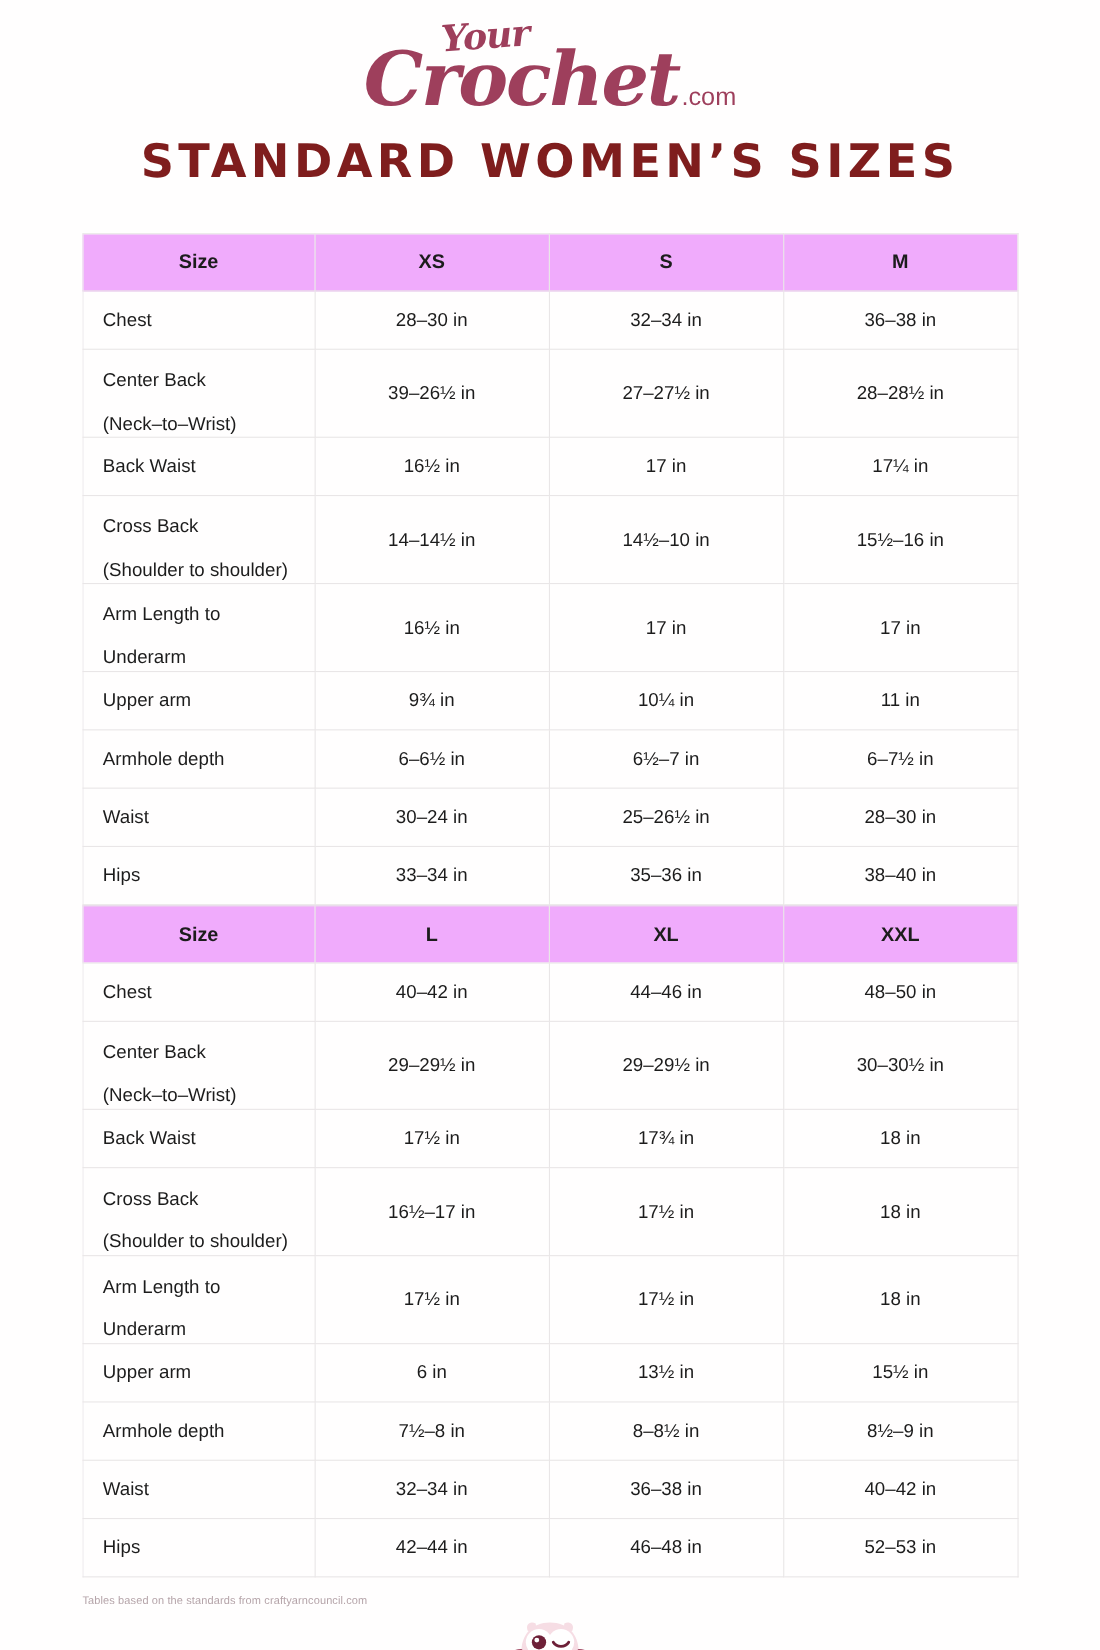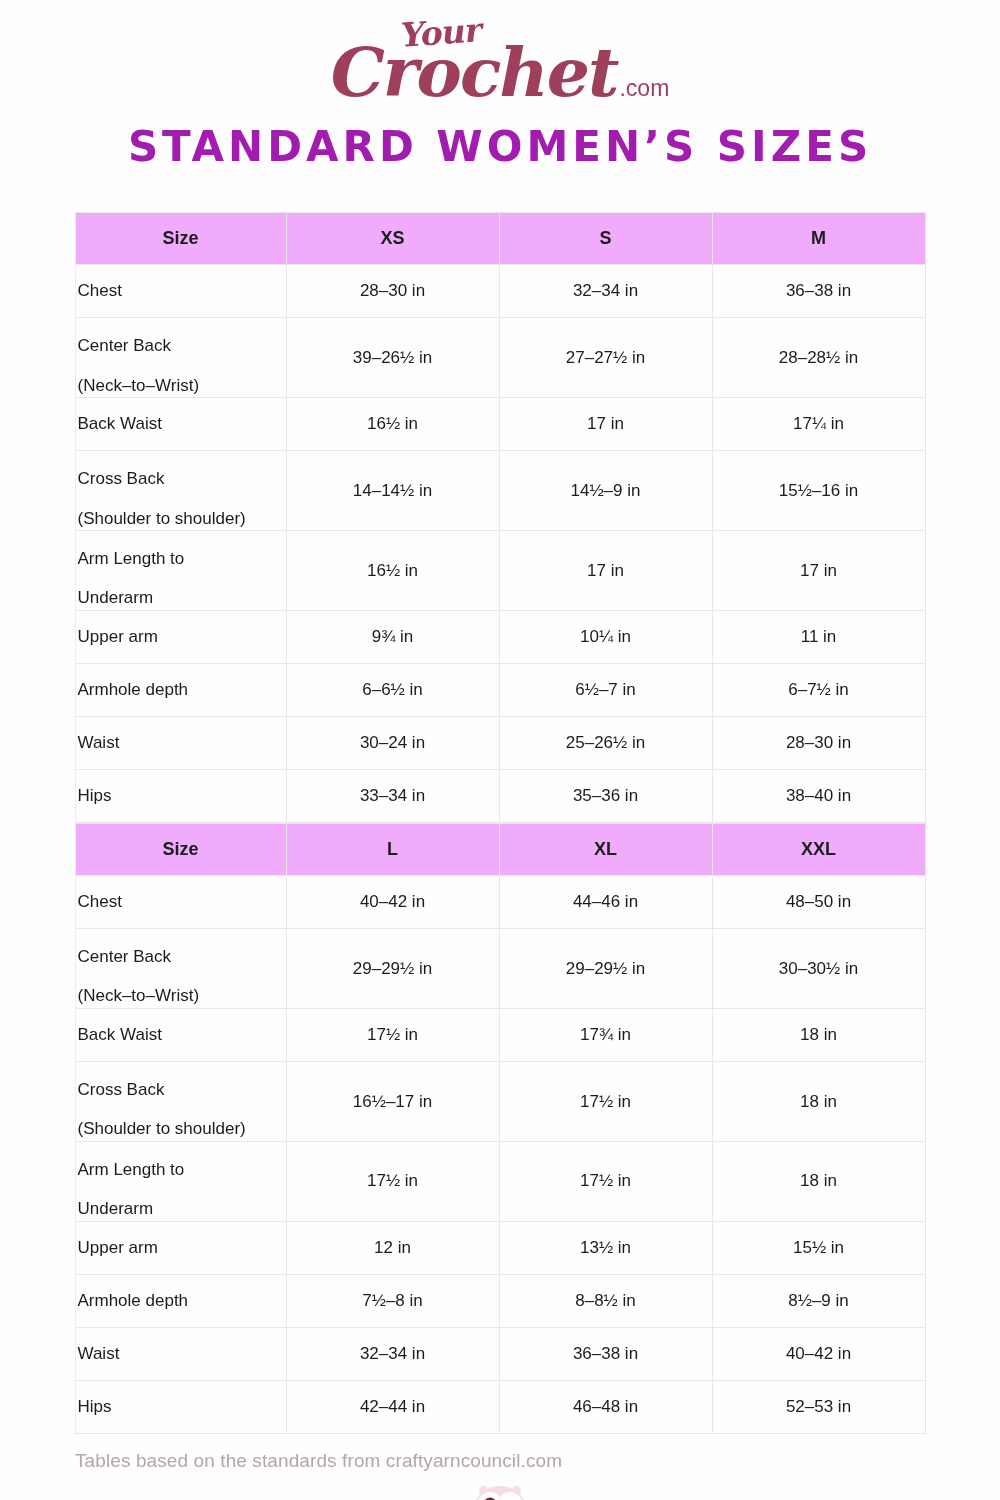--- a/index.html
+++ b/index.html
@@ -60,21 +60,21 @@
     font-weight: 400;
     font-size: 23px;
     letter-spacing: 0px;
     vertical-align: baseline;
     margin-left: 2px;
   }
 
   
   .title {
     text-align: center;
-    color: #a21caf;
+    color: #7f1d1d;
     font-family: "DejaVu Sans", sans-serif;
     font-weight: 700;
     font-size: 42px;
     letter-spacing: 4px;
     margin: 28px 0 0 0;
     line-height: 1.1;
     white-space: nowrap;
   }
 
   
@@ -114,31 +114,31 @@
     height: 51px;
     border-top: 1px solid #e9e6e7;
     border-bottom: 1px solid #e9e6e7;
   }
   table.sizes tbody td {
     text-align: center;
     height: 52px;
   }
   table.sizes tbody td.lbl {
     text-align: left;
-    padding-left: 2px;
+    padding-left: 18px;
   }
   table.sizes tbody tr.two-line td { height: 62px; }
   .lbl-sub { display: block; margin-top: 16px; }
 
   .table-gap { height: 0px; }
 
   
   .footer-note {
     margin: 16px 0 0 75px;
-    font-size: 19px;
+    font-size: 10px;
     color: #b5a4a9;
     letter-spacing: 0.1px;
   }
   .owl-wrap {
     width: 100%;
     text-align: center;
     margin-top: 12px;
   }
   .owl {
     display: inline-block;
@@ -198,21 +198,21 @@
           <td>16½ in</td>
           <td>17 in</td>
           <td>17¼ in</td>
         </tr>
         <tr class="two-line">
           <td class="lbl">
               <span class="lbl-sub">Cross Back</span>
               <span class="lbl-sub">(Shoulder to shoulder)</span>
             </td>
           <td>14–14½ in</td>
-          <td>14½–9 in</td>
+          <td>14½–10 in</td>
           <td>15½–16 in</td>
         </tr>
         <tr class="two-line">
           <td class="lbl">
               <span class="lbl-sub">Arm Length to</span>
               <span class="lbl-sub">Underarm</span>
             </td>
           <td>16½ in</td>
           <td>17 in</td>
           <td>17 in</td>
@@ -296,21 +296,21 @@
           <td class="lbl">
               <span class="lbl-sub">Arm Length to</span>
               <span class="lbl-sub">Underarm</span>
             </td>
           <td>17½ in</td>
           <td>17½ in</td>
           <td>18 in</td>
         </tr>
         <tr>
           <td class="lbl">Upper arm</td>
-          <td>12 in</td>
+          <td>6 in</td>
           <td>13½ in</td>
           <td>15½ in</td>
         </tr>
         <tr>
           <td class="lbl">Armhole depth</td>
           <td>7½–8 in</td>
           <td>8–8½ in</td>
           <td>8½–9 in</td>
         </tr>
         <tr>

